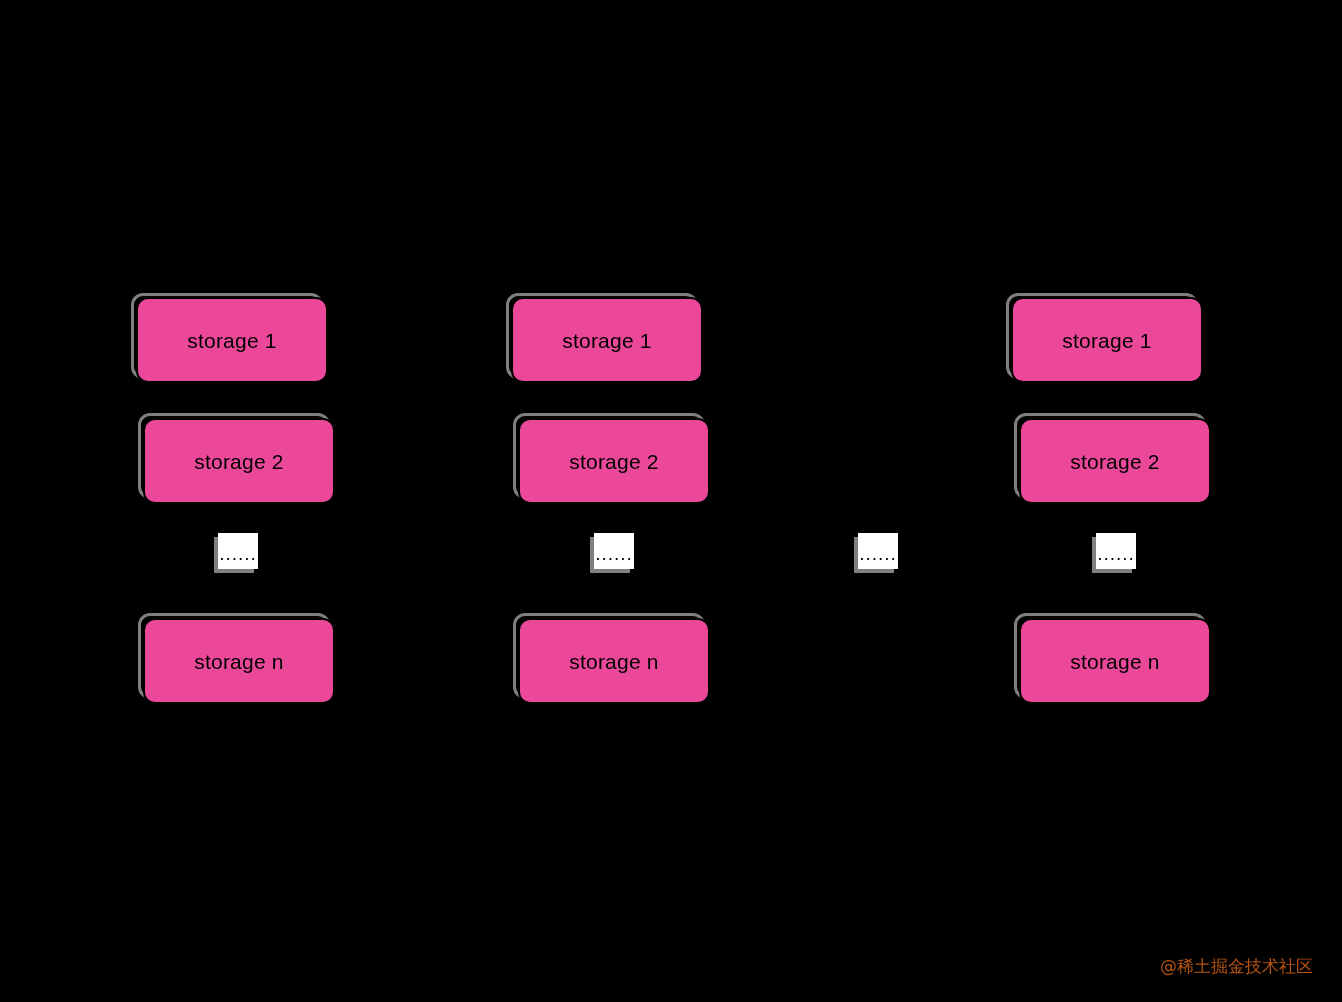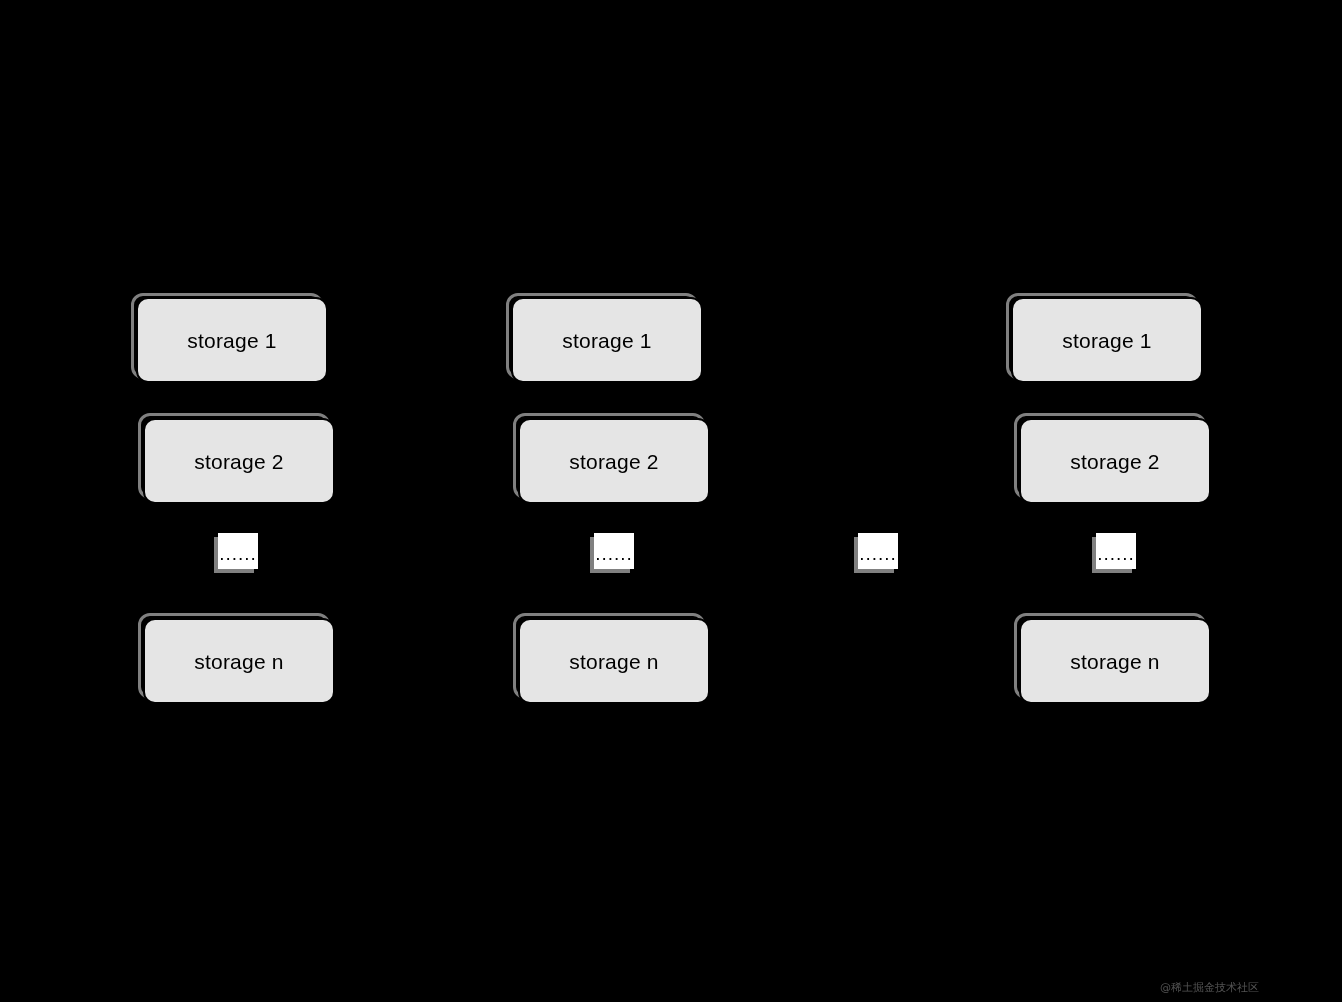--- a/index.html
+++ b/index.html
@@ -13,21 +13,21 @@
     height: 1002px;
     background: #000000;
     overflow: hidden;
     font-family: "Liberation Sans", "DejaVu Sans", sans-serif;
   }
 
   
   .node {
     position: absolute;
     box-sizing: border-box;
-    background: #e5e5e5;
+    background: #ec4899;
     border: 2px solid #000000;
     border-radius: 12px;
     display: flex;
     align-items: center;
     justify-content: center;
     color: #000000;
     font-size: 21px;
     line-height: 1;
     letter-spacing: 0.2px;
     white-space: nowrap;
@@ -60,29 +60,28 @@
   }
   .ellipsis-shadow {
     position: absolute;
     background: #808080;
     z-index: 1;
   }
 
   
   #watermark {
     position: absolute;
-    color: #737373;
+    color: #f97316;
     opacity: 0.72;
-    font-size: 11px;
+    font-size: 17px;
     line-height: 1;
     white-space: nowrap;
     font-family: "DejaVu Sans", "Liberation Sans", sans-serif;
     z-index: 5;
     text-shadow: 0 0 1px rgba(0,0,0,0.8);
-    margin-top: 24px;
   }
 </style>
 </head>
 <body>
 
 <div id="canvas">
     <div>
       <div class="node-shadow" style="left: 131px; top: 293px; width: 192px; height: 86px;"></div>
       <div class="node" style="left: 136px; top: 297px; width: 192px; height: 86px;">
         <span>storage 1</span>

